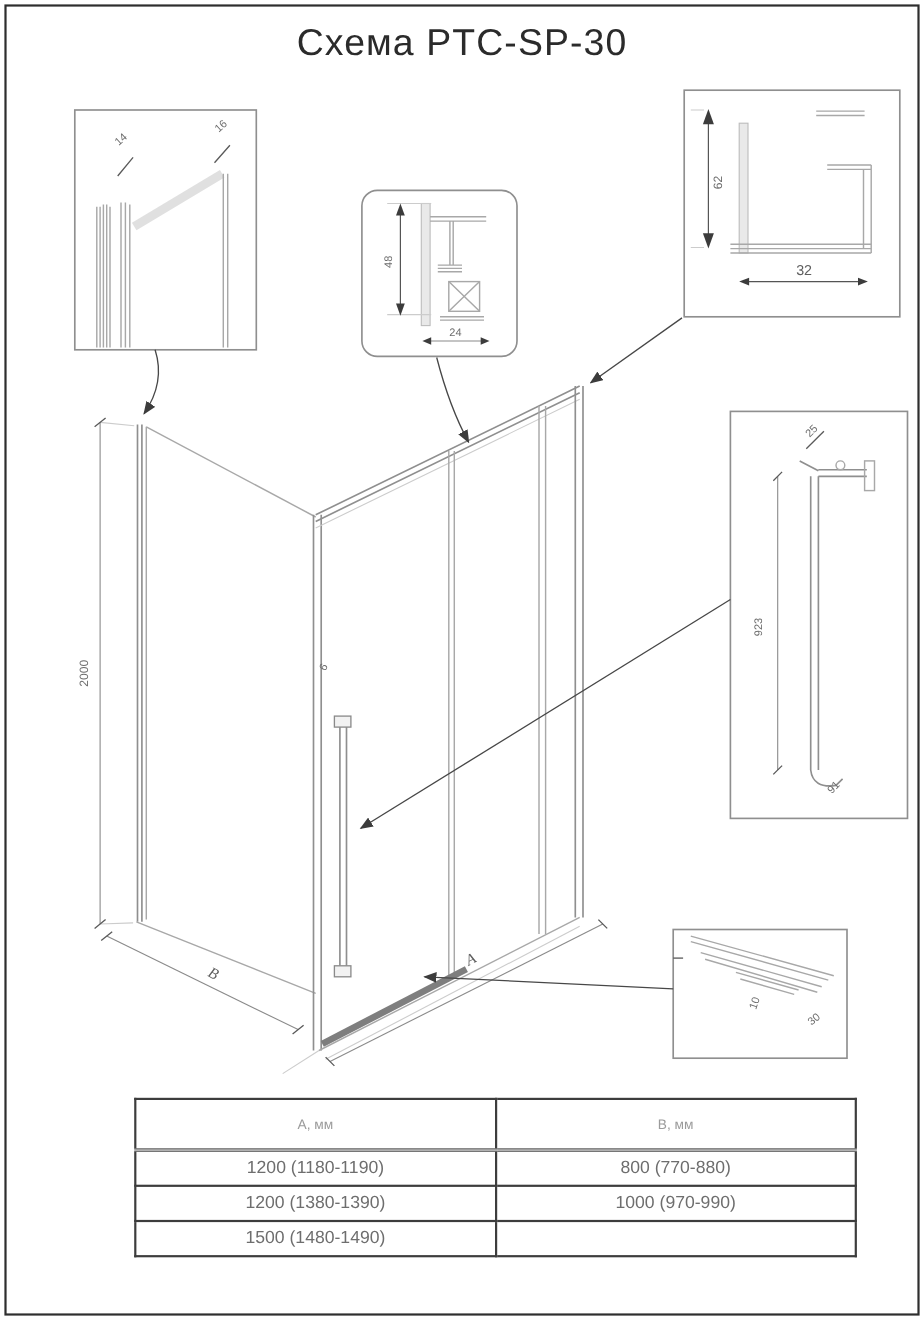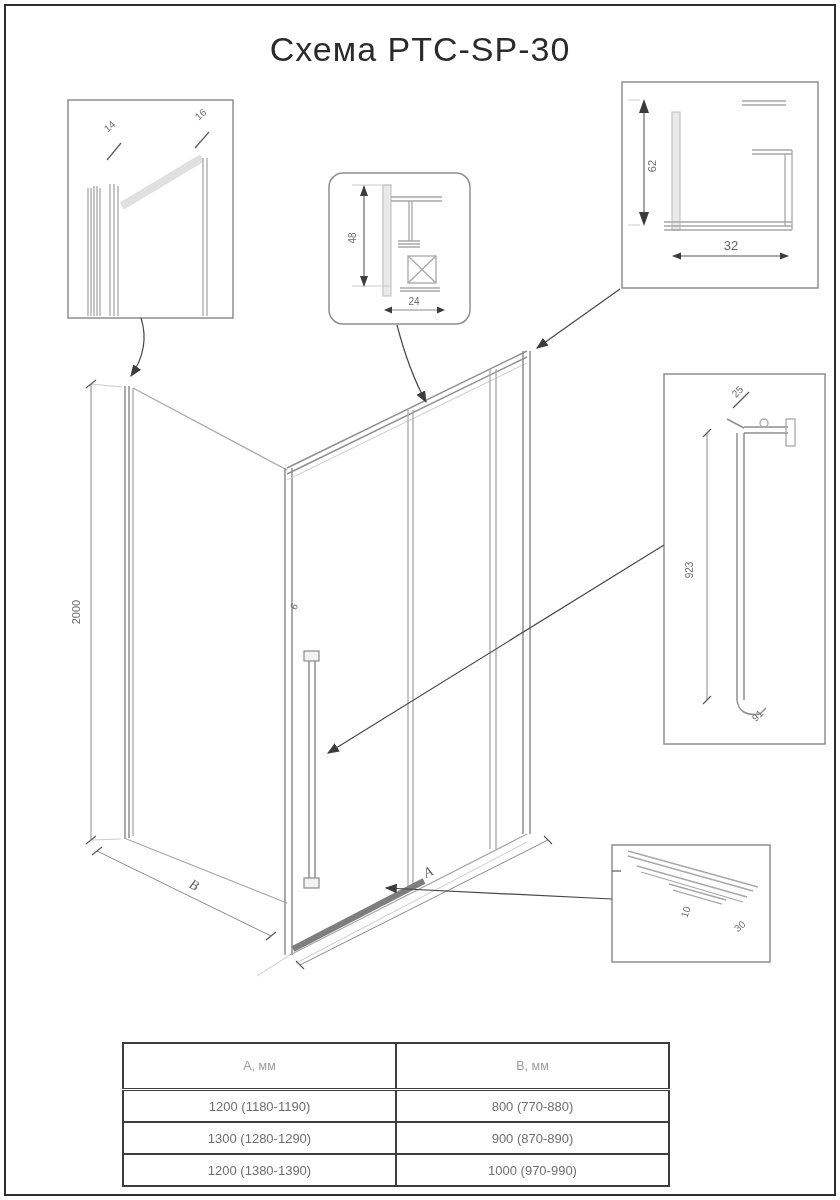--- a/index.html
+++ b/index.html
@@ -3,21 +3,21 @@
 <meta charset="utf-8">
 <title></title>
 <style>
   html,body { margin:0; padding:0; background:#ffffff; }
   .page {
     position:relative; width:840px; height:1200px; background:#ffffff;
     font-family:"Liberation Sans", sans-serif; overflow:hidden;
   }
   .page-border { position:absolute; inset:4px; border:2px solid #2e2e2e; pointer-events:none; }
   .title {
-    position:absolute; top:16px; left:0; right:0; margin:14px;
+    position:absolute; top:16px; left:0; right:0; margin:4px;
     text-align:center; font-weight:400; font-size:34px; letter-spacing:1px; color:#2b2b2b;
     font-family:"Liberation Sans", sans-serif;
   }
   svg.drawing { position:absolute; left:0; top:0; }
 
   
   .ln       { stroke:#a8a8a8; stroke-width:1.3; fill:none; }
   .ln-light { stroke:#cccccc; stroke-width:1;   fill:none; }
   .ln-med   { stroke:#8f8f8f; stroke-width:1.5; fill:none; }
   .rail     { stroke:#7e7e7e; stroke-width:6;   fill:none; }
@@ -28,29 +28,29 @@
   .box      { fill:#ffffff; stroke:#8f8f8f; stroke-width:1.5; }
   .glassbar { fill:#e9e9e9; stroke:#bcbcbc; stroke-width:1; }
   .hfit     { fill:#f2f2f2; stroke:#8a8a8a; stroke-width:1.2; }
   .arrowfill{ fill:#3c3c3c; stroke:none; }
   text.dim    { fill:#6d6d6d; font-size:10px; font-family:"Liberation Sans",sans-serif; }
   text.dim-md { fill:#6d6d6d; font-size:11px; font-family:"Liberation Sans",sans-serif; }
   text.dim-lg { fill:#5f5f5f; font-size:13px; font-family:"Liberation Sans",sans-serif; }
   text.axis-letter { fill:#5f5f5f; font-size:14px; font-style:italic; font-family:"Liberation Serif",serif; }
 
   .size-table {
-    position:absolute; left:122px; top:998px; width:548px;
-    border-collapse:collapse; table-layout:fixed;margin-top:44px;
+    position:absolute; left:122px; top:998px; width:657px;
+    border-collapse:collapse; table-layout:fixed;
   }
   .size-table th {
     height:42px; font-weight:400; font-size:12.5px; color:#9b9b9b;
     border:2px solid #3d3d3d; text-align:center; border-bottom:3px double #3d3d3d;
   }
   .size-table td {
-    height:28px; font-size:13px; color:#6e6e6e;
+    height:28px; font-size:16px; color:#6e6e6e;
     border:2px solid #3d3d3d; text-align:center;
   }
 </style>
 </head>
 <body>
 
 <div class="page">
   <div class="page-border"></div>
 
   <h1 class="title">Схема PTC-SP-30</h1>
@@ -194,22 +194,22 @@
         <th>A, мм</th>
         <th>B, мм</th>
       </tr>
     </thead>
     <tbody>
       <tr>
         <td>1200 (1180-1190)</td>
         <td>800 (770-880)</td>
       </tr>
       <tr>
-        <td>1300 (1280-1290)</td>
-        <td>900 (870-890)</td>
-      </tr>
-      <tr>
         <td>1200 (1380-1390)</td>
         <td>1000 (970-990)</td>
+      </tr>
+      <tr>
+        <td>1500 (1480-1490)</td>
+        <td></td>
       </tr>
     </tbody>
   </table>
 </div>
 
 </body></html>

